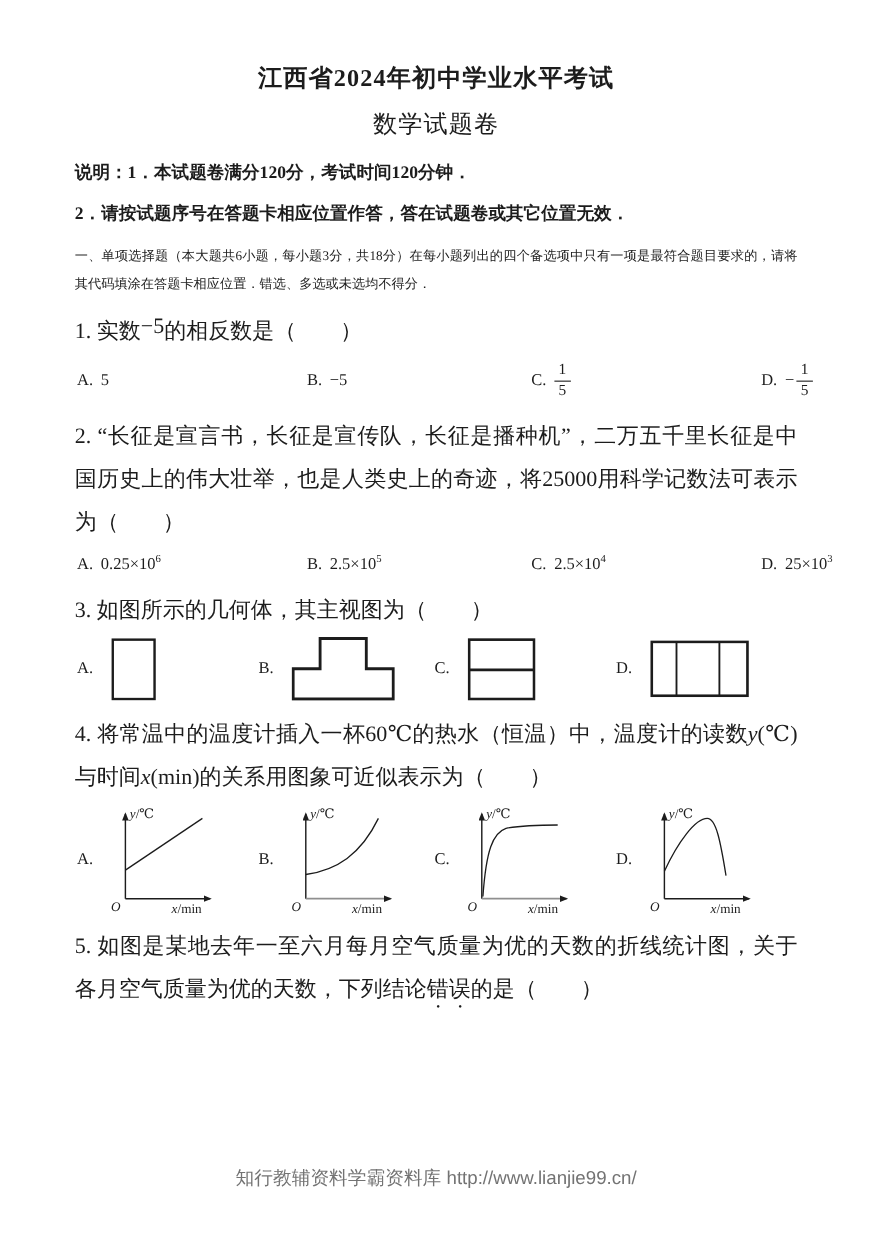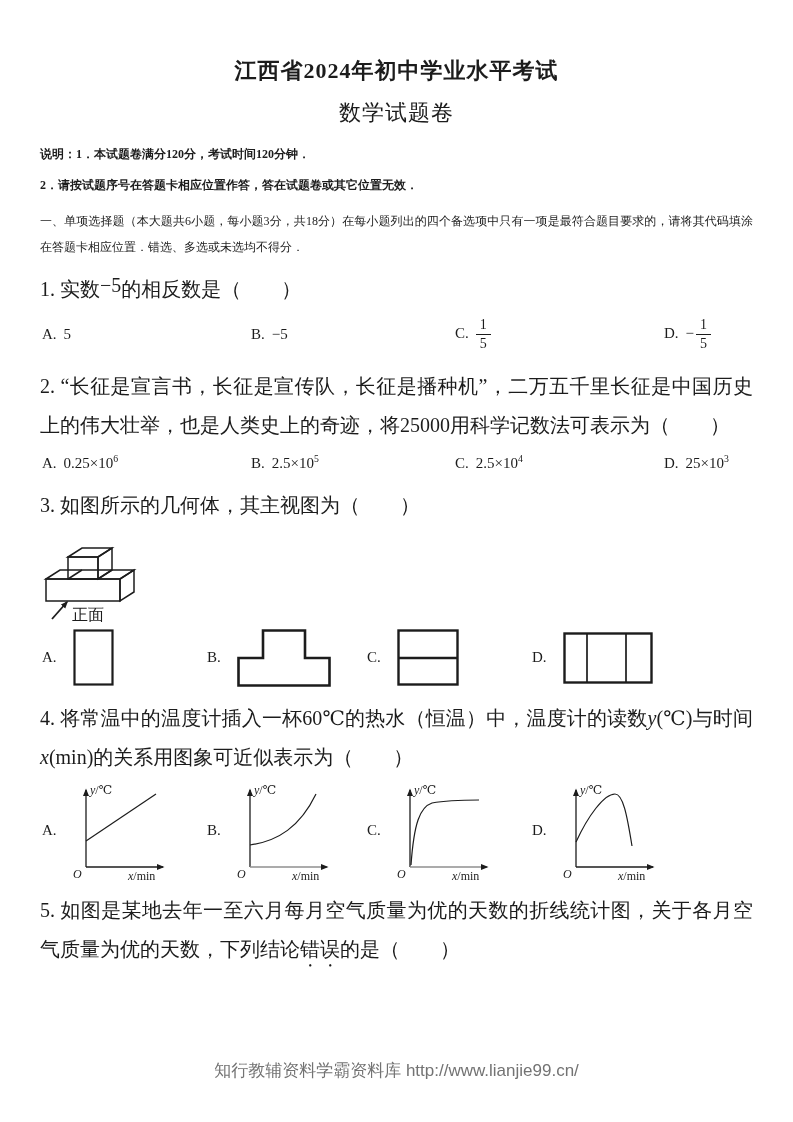--- a/index.html
+++ b/index.html
@@ -1,21 +1,21 @@
 <!DOCTYPE html>
 <html><head>
 <meta charset="utf-8">
 <style>
   html, body { margin: 0; padding: 0; background: #ffffff; }
   .page {
     position: relative;
     width: 793px;
     height: 1108px;
     box-sizing: border-box;
-    padding: 56px 40px 0;
+    padding: 56px 68px 0;
     background: #ffffff;
     font-family: "Liberation Serif", "DejaVu Serif", serif;
     color: #1c1c1c;
     overflow: hidden;
   }
   .title {
     margin: 0 0 12px;
     font-size: 22px;
     font-weight: bold;
     text-align: center;
@@ -23,21 +23,21 @@
   }
   .subtitle {
     margin: 0 0 18px;
     font-size: 22px;
     font-weight: normal;
     text-align: center;
     letter-spacing: 1px;
   }
   .note {
     margin: 0 0 14px;
-    font-size: 12px;
+    font-size: 16px;
     font-weight: bold;
     line-height: 1.45;
   }
   .section-header {
     margin: 0 0 6px;
     font-size: 12px;
     font-weight: normal;
     line-height: 2.15;
     text-align: justify;
   }
@@ -148,38 +148,20 @@
 
   <p class="question">2. “长征是宣言书，长征是宣传队，长征是播种机”，二万五千里长征是中国历史上的伟大壮举，也是人类史上的奇迹，将25000用科学记数法可表示为（　　）</p>
   <div class="opt-row">
     <span class="opt"><span class="olabel">A.</span><span><span>0.25×10</span><sup>6</sup></span></span>
     <span class="opt"><span class="olabel">B.</span><span><span>2.5×10</span><sup>5</sup></span></span>
     <span class="opt"><span class="olabel">C.</span><span><span>2.5×10</span><sup>4</sup></span></span>
     <span class="opt"><span class="olabel">D.</span><span class="boldopt"><span>25×10</span><sup>3</sup></span></span>
   </div>
 
   <p class="question">3. 如图所示的几何体，其主视图为（　　）</p>
-  <div class="figure-block">
-    <svg width="130" height="96" viewBox="0 0 130 96">
-
-      <polygon class="ink" points="4,50 78,50 78,72 4,72" stroke-width="1.5"></polygon>
-      <polygon class="ink" points="4,50 18,41 92,41 78,50" stroke-width="1.5"></polygon>
-      <polygon class="ink" points="78,50 92,41 92,63 78,72" stroke-width="1.5"></polygon>
-
-      <polygon class="ink" points="26,28 56,28 56,50 26,50" stroke-width="1.5"></polygon>
-      <polygon class="ink" points="26,28 40,19 70,19 56,28" stroke-width="1.5"></polygon>
-      <polygon class="ink" points="56,28 70,19 70,41 56,50" stroke-width="1.5"></polygon>
-
-      <line class="ink" x1="26" y1="50" x2="40" y2="41" stroke-width="1.5"></line>
-      <line class="ink" x1="56" y1="50" x2="70" y2="41" stroke-width="1.5"></line>
-
-      <line class="ink" x1="10" y1="90" x2="25" y2="73" stroke-width="1.8" marker-end="url(#ah)"></line>
-      <text x="30" y="91" font-size="16" fill="#1c1c1c">正面</text>
-    </svg>
-  </div>
   <div class="shape-row">
     <span class="shape-cell">
       <span class="olabel">A.</span>
       <svg width="41" height="57" viewBox="0 0 41 57">
         <rect class="ink" x="1.5" y="1.5" width="38" height="54" stroke-width="2.2"></rect>
       </svg>
     </span>
     <span class="shape-cell">
       <span class="olabel">B.</span>
       <svg width="94" height="58" viewBox="0 0 94 58">

